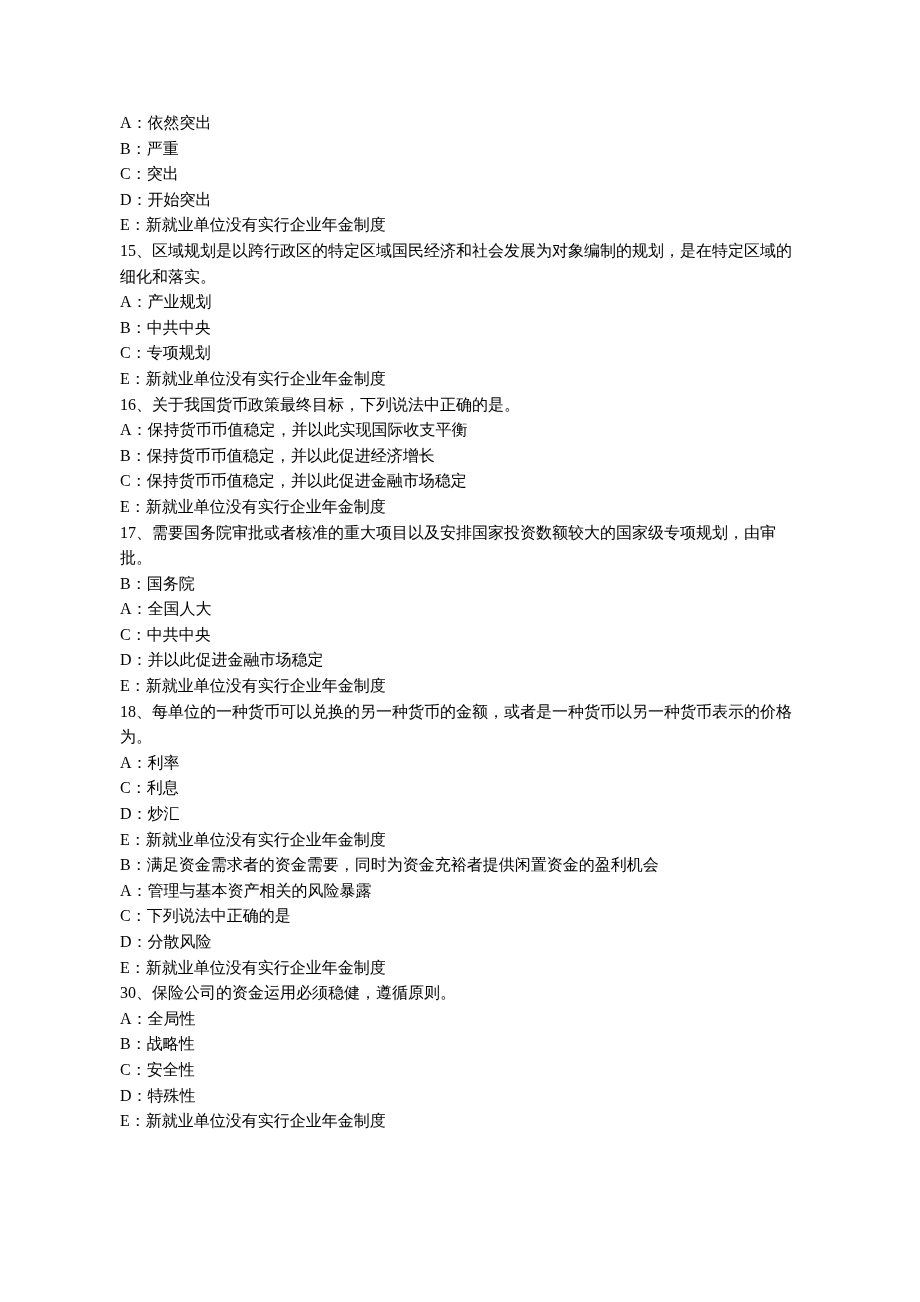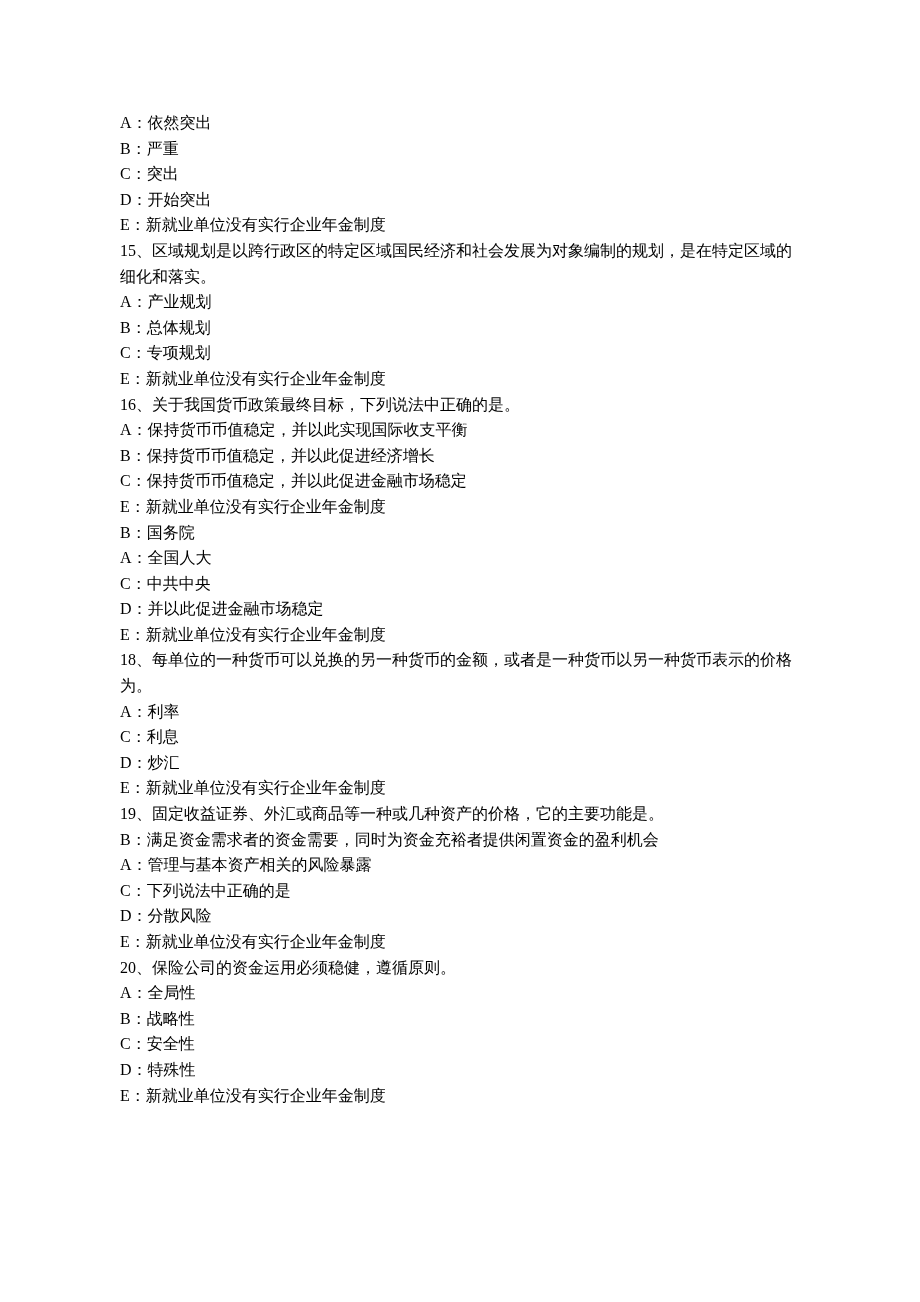--- a/index.html
+++ b/index.html
@@ -26,48 +26,48 @@
 
 <div>
   <div class="line">A：依然突出</div>
   <div class="line">B：严重</div>
   <div class="line">C：突出</div>
   <div class="line">D：开始突出</div>
   <div class="line">E：新就业单位没有实行企业年金制度</div>
 
   <div class="line">15、区域规划是以跨行政区的特定区域国民经济和社会发展为对象编制的规划，是在特定区域的细化和落实。</div>
   <div class="line">A：产业规划</div>
-  <div class="line">B：总体规划</div>
+  <div class="line">B：中共中央</div>
   <div class="line">C：专项规划</div>
   <div class="line">E：新就业单位没有实行企业年金制度</div>
 
   <div class="line">16、关于我国货币政策最终目标，下列说法中正确的是。</div>
   <div class="line">A：保持货币币值稳定，并以此实现国际收支平衡</div>
   <div class="line">B：保持货币币值稳定，并以此促进经济增长</div>
   <div class="line">C：保持货币币值稳定，并以此促进金融市场稳定</div>
   <div class="line">E：新就业单位没有实行企业年金制度</div>
 
+  <div class="line">17、需要国务院审批或者核准的重大项目以及安排国家投资数额较大的国家级专项规划，由审批。</div>
   <div class="line">B：国务院</div>
   <div class="line">A：全国人大</div>
   <div class="line">C：中共中央</div>
   <div class="line">D：并以此促进金融市场稳定</div>
   <div class="line">E：新就业单位没有实行企业年金制度</div>
 
   <div class="line">18、每单位的一种货币可以兑换的另一种货币的金额，或者是一种货币以另一种货币表示的价格为。</div>
   <div class="line">A：利率</div>
   <div class="line">C：利息</div>
   <div class="line">D：炒汇</div>
   <div class="line">E：新就业单位没有实行企业年金制度</div>
 
-  <div class="line">19、固定收益证券、外汇或商品等一种或几种资产的价格，它的主要功能是。</div>
   <div class="line">B：满足资金需求者的资金需要，同时为资金充裕者提供闲置资金的盈利机会</div>
   <div class="line">A：管理与基本资产相关的风险暴露</div>
   <div class="line">C：下列说法中正确的是</div>
   <div class="line">D：分散风险</div>
   <div class="line">E：新就业单位没有实行企业年金制度</div>
 
-  <div class="line">20、保险公司的资金运用必须稳健，遵循原则。</div>
+  <div class="line">30、保险公司的资金运用必须稳健，遵循原则。</div>
   <div class="line">A：全局性</div>
   <div class="line">B：战略性</div>
   <div class="line">C：安全性</div>
   <div class="line">D：特殊性</div>
   <div class="line">E：新就业单位没有实行企业年金制度</div>
 </div>
 
 </body></html>

